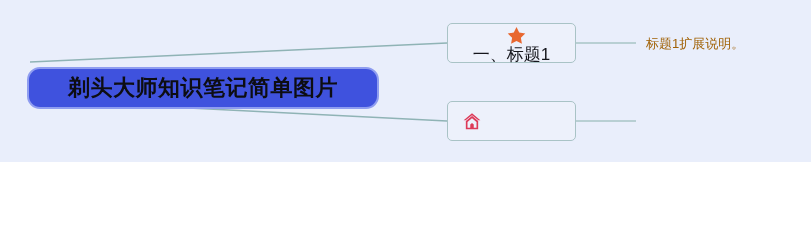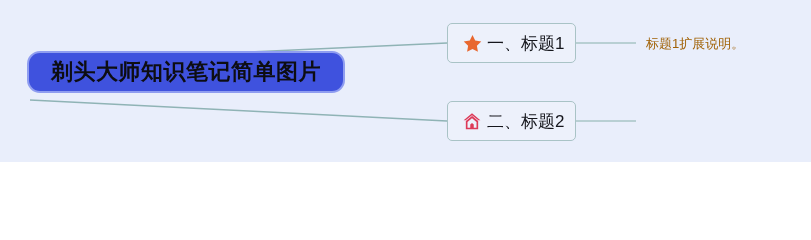--- a/index.html
+++ b/index.html
@@ -25,22 +25,22 @@
     top: 0;
     width: 811px;
     height: 162px;
     pointer-events: none;
   }
 
   
   #central-node {
     position: absolute;
     left: 27px;
-    top: 51px;
-    width: 318px;
+    top: 67px;
+    width: 352px;
     height: 42px;
     box-sizing: border-box;
     background: #3f52de;
     border: 2px solid #8f9df0;
     border-radius: 13px;
     display: flex;
     align-items: center;
     justify-content: center;
     z-index: 3;
   }
@@ -60,21 +60,21 @@
     width: 129px;
     height: 40px;
     box-sizing: border-box;
     background: #edf1fb;
     border: 1.5px solid #a9c3c6;
     border-radius: 5px;
     display: flex;
     align-items: center;
     z-index: 3;
   }
-  #topic-node-0 { top: 23px; }
+  #topic-node-0 { top: 23px; flex-direction: column; }
   #topic-node-1 { top: 101px; }
 
   .topic-icon {
     width: 22px;
     height: 22px;
     margin-left: 13px;
     margin-right: 4px;
     flex: 0 0 auto;
     display: flex;
     align-items: center;
@@ -130,19 +130,18 @@
   </div>
 
   <div class="topic-node" id="topic-node-1">
     <span class="topic-icon">
       <svg viewBox="0 0 24 24" width="20" height="20" aria-hidden="true">
         <path d="M12 2.8 L22 11.2 L19.6 11.2 L12 5.0 L4.4 11.2 L2 11.2 Z" fill="#dd3a58"></path>
         <path d="M12 7.2 L18.4 12.6 L18.4 21 L5.6 21 L5.6 12.6 Z" fill="none" stroke="#dd3a58" stroke-width="2"></path>
         <path d="M12 14.3 L14.1 16.1 L14.1 21 L9.9 21 L9.9 16.1 Z" fill="#dd3a58"></path>
       </svg>
     </span>
-    <span class="topic-label">二、标题2</span>
   </div>
 
   <div class="annotation" id="annotation-0">标题1扩展说明。</div>
 
 
 </div>
 
 </body></html>

